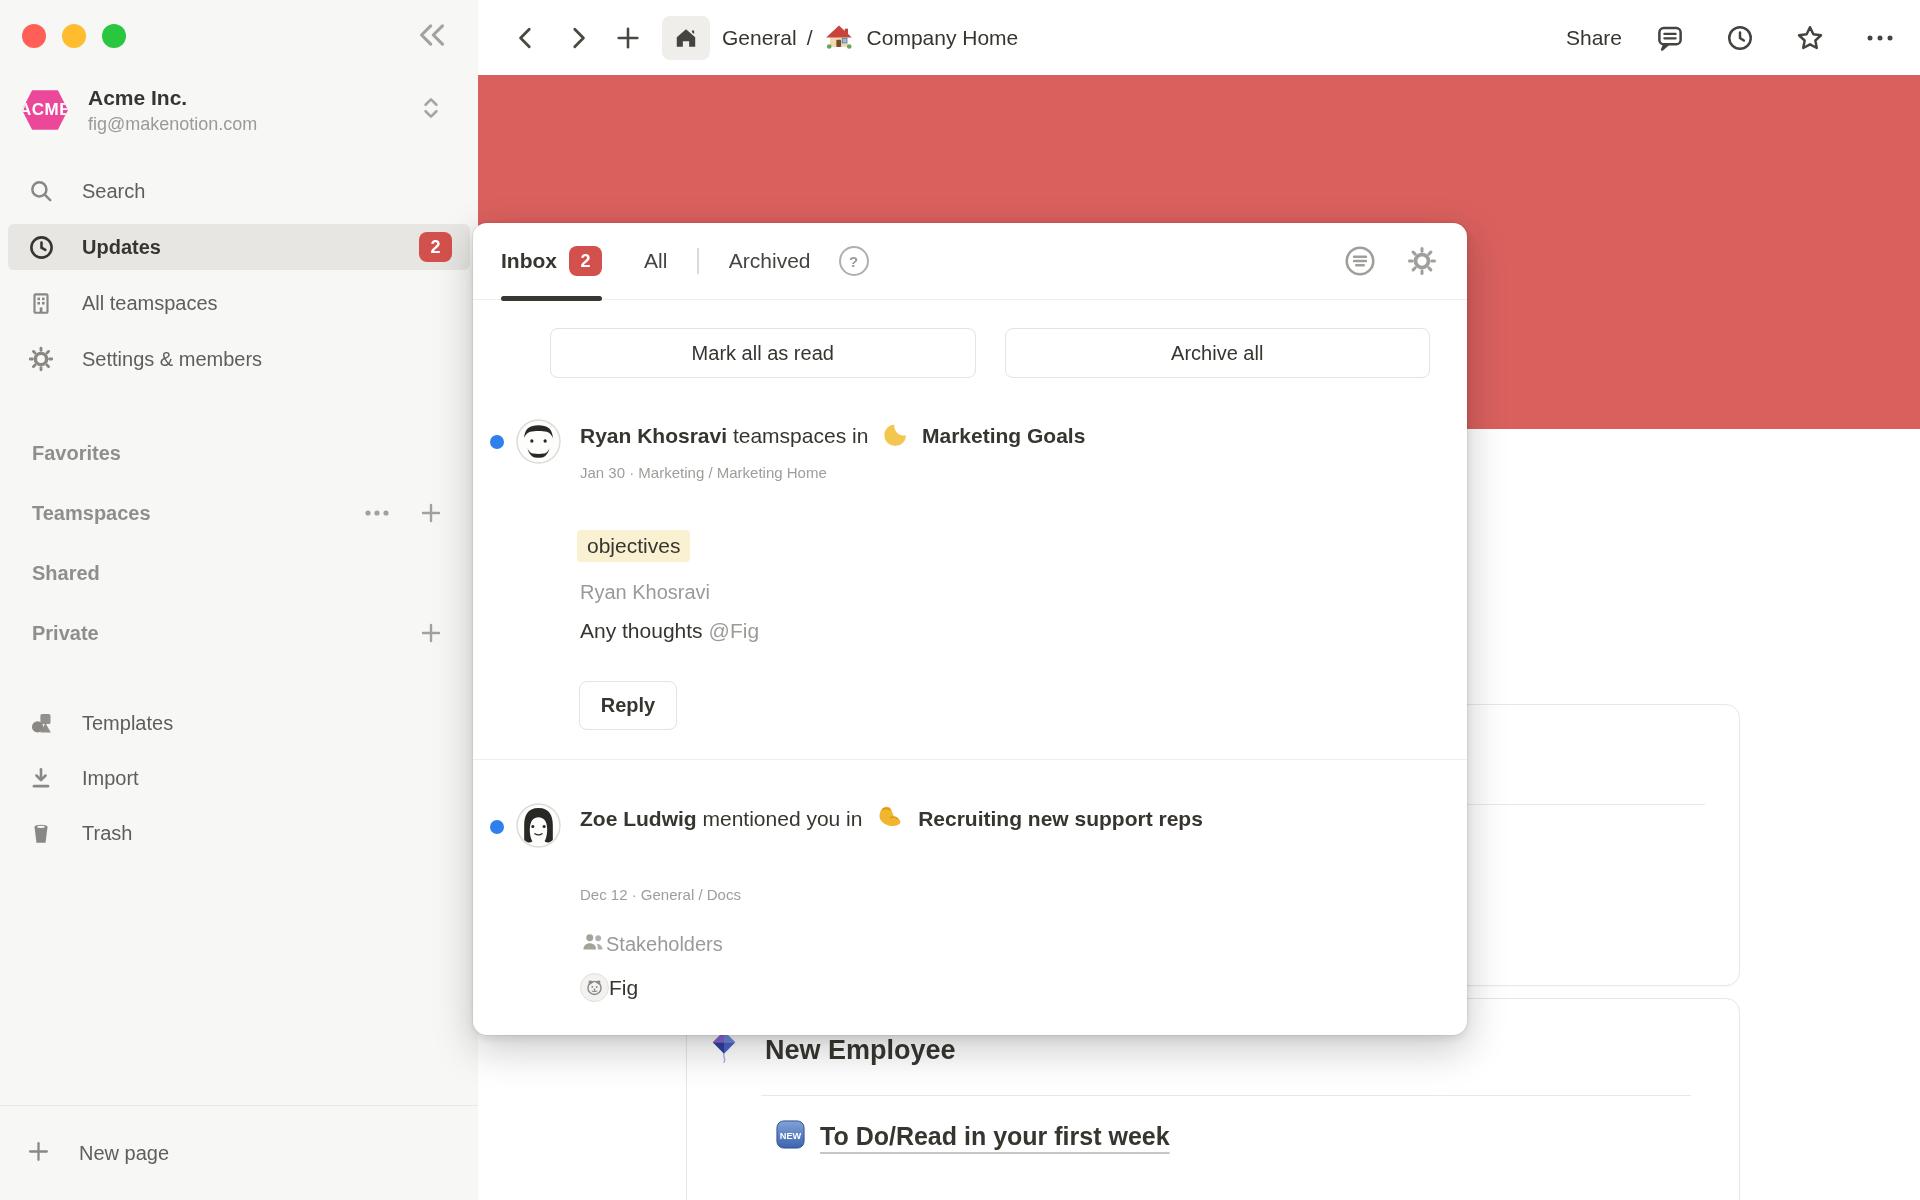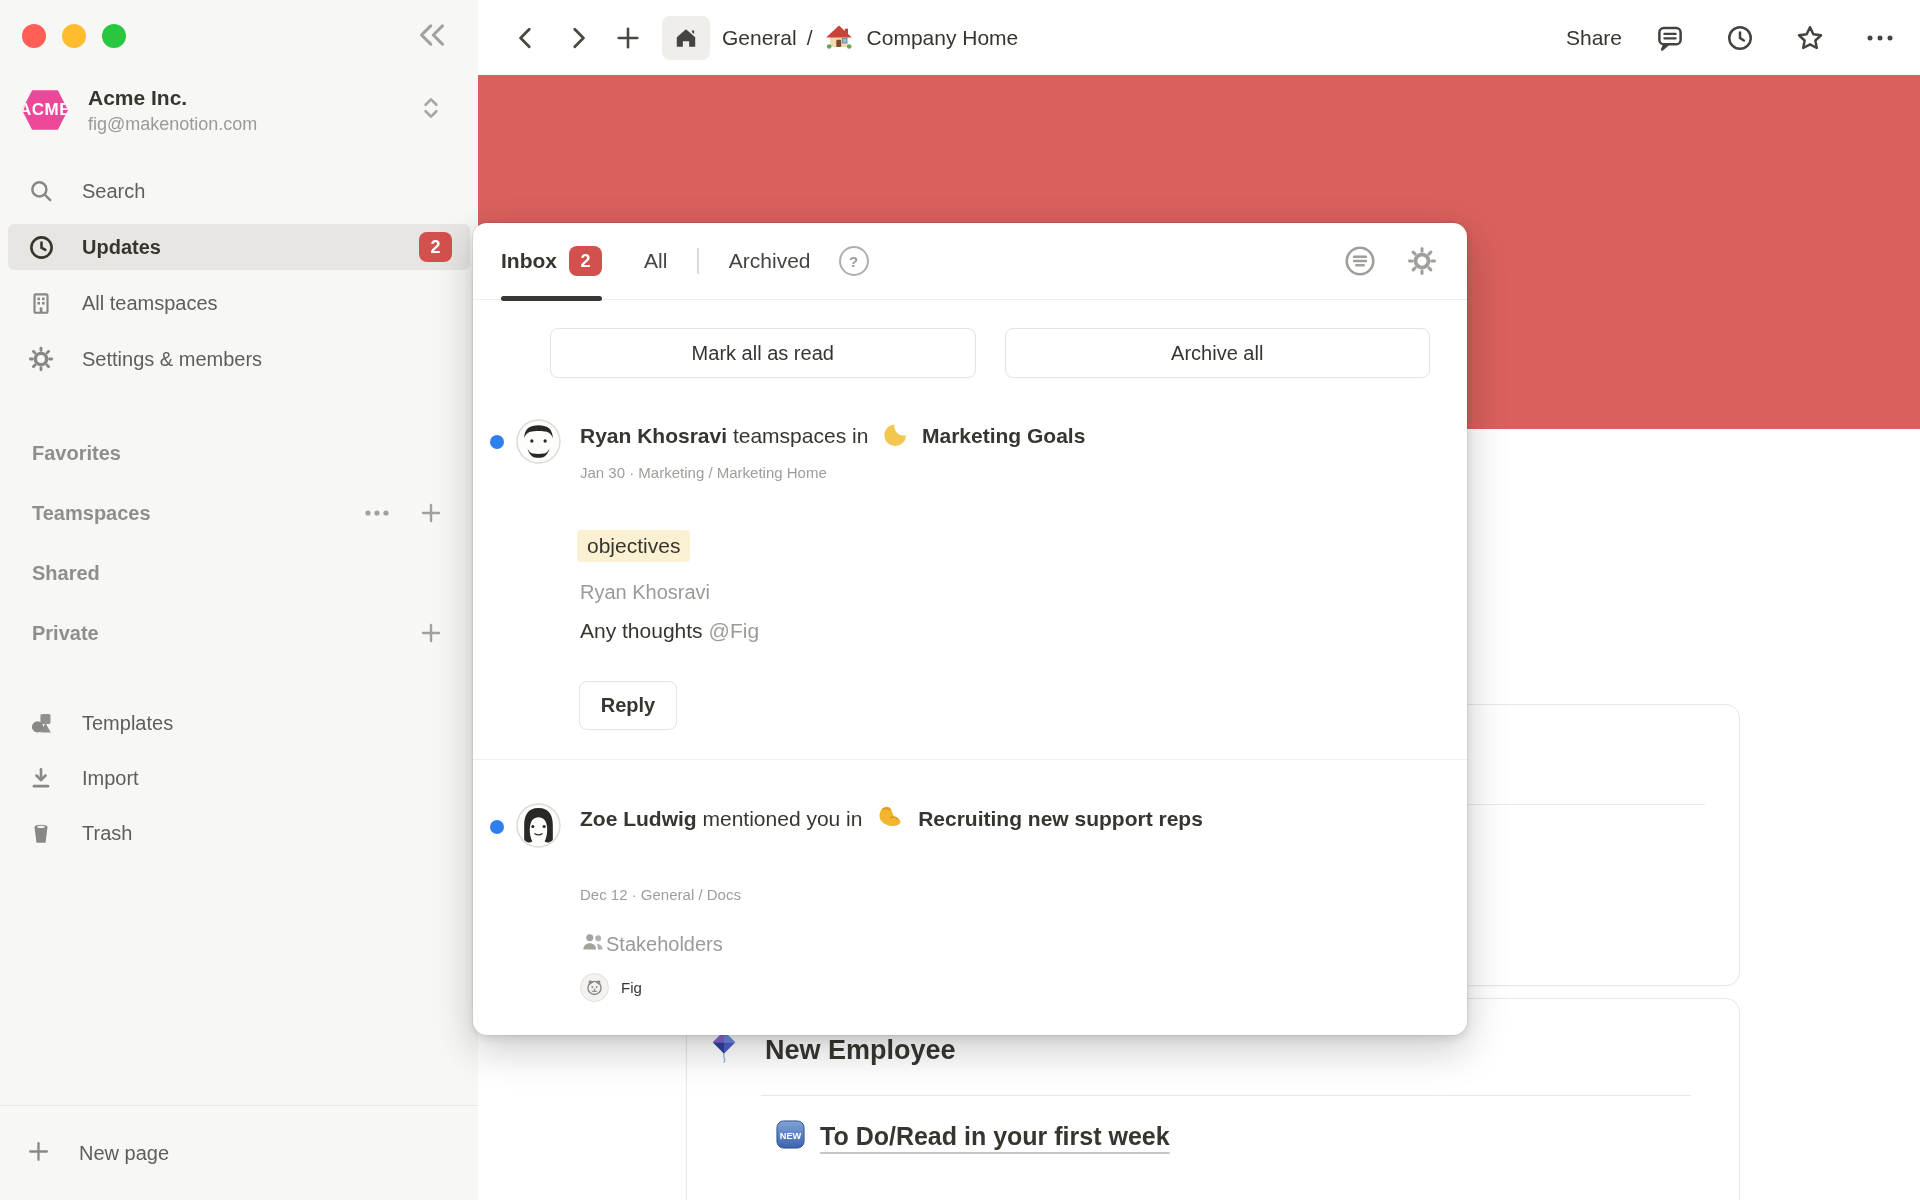--- a/index.html
+++ b/index.html
@@ -116,21 +116,21 @@
   .n-author { position:absolute; left:107px; top:180px; font-size:20px; color:#9B9A97; }
   .n-body { position:absolute; left:107px; top:218px; font-size:21px; color:#37352F; }
   .n-mention { color:#9D9B97; margin-left:6px; }
   .reply-btn { position:absolute; left:106px; top:280px; width:98px; height:49px; background:#fff;
                border:1.5px solid #E4E3E0; border-radius:8px; font-size:20px; font-weight:600; color:#37352F;
                cursor:pointer; font-family:inherit; }
   .n-divider { position:absolute; left:0; right:0; top:536px; height:1px; background:#F0EFED; }
   .n-people { position:absolute; left:107px; top:169px; display:flex; align-items:center; }
   .n-people .p-lbl { font-size:20px; color:#9B9A97; }
   .n-person { position:absolute; left:107px; top:213px; display:flex; align-items:center; }
-  .n-person .p-name { font-size:15px; color:#37352F; margin-left:12px; }
+  .n-person .p-name { font-size:21px; color:#37352F; margin-left:0; }
   .mini-avatar { width:29px; height:29px; border-radius:50%; background:#F3F2F0; border:1px solid #E0DFDB;
                  display:flex; align-items:center; justify-content:center; }
 </style>
 </head>
 <body>
 
 <div class="app">
 
   <aside class="sidebar">
     <div class="traffic">

